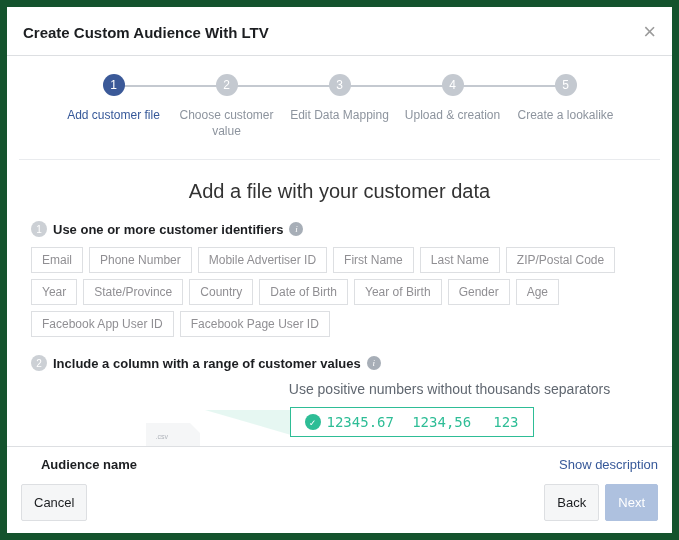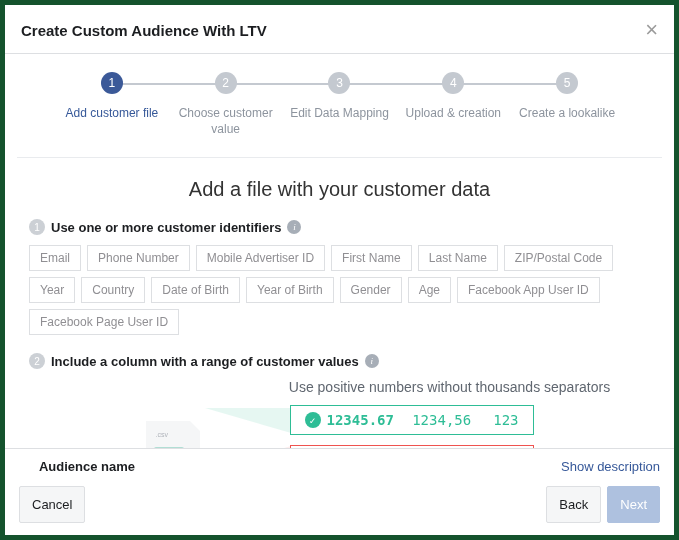--- a/index.html
+++ b/index.html
@@ -7,21 +7,21 @@
     font-family: Helvetica, Arial, sans-serif;
     font-size: 13px;
     color: #1c1e21;
     background: #fff;
     width: 679px;
     height: 540px;
     overflow: hidden;
     position: relative;
   }
   .dialog {
-    border: 5px solid #14532d;
+    border: 7px solid #14532d;
     width: 679px;
     height: 540px;
     display: flex;
     flex-direction: column;
     justify-content: flex-end;
   }
   .header {
     display: flex;
     align-items: center;
     justify-content: space-between;
@@ -241,21 +241,21 @@
   .ex-row.bad  { border-color: #ef5350; color: #b0b4bb; }
   .ex-row.bad .neg { color: #ef5350; }
   .ex-icon {
     width: 16px; height: 16px; border-radius: 50%;
     color: #fff; font-size: 10px;
     display: flex; align-items: center; justify-content: center;
     margin-right: 6px;
   }
   .ex-icon.ok { background: #2ebd96; }
   .ex-icon.no { background: #ef5350; }
-  .s1{flex:1.3;text-align:left;font-weight:bold;} .s2{flex:1;text-align:center;} .s3{flex:0.7;text-align:right;}
+  .s1{flex:1.3;text-align:left;} .s2{flex:1;text-align:center;} .s3{flex:0.7;text-align:right;}
 
   
   .footer {
     border-top: 1px solid #dddfe2;
     padding: 10px 14px 12px 14px;
     background: #fff;
   }
   .aud-row {
     display: flex;
     align-items: center;
@@ -369,20 +369,21 @@
         <div class="info-ico">i</div>
       </div>
       <div class="chips">
         <div class="chip">Email</div>
         <div class="chip">Phone Number</div>
         <div class="chip">Mobile Advertiser ID</div>
         <div class="chip">First Name</div>
         <div class="chip">Last Name</div>
         <div class="chip">ZIP/Postal Code</div>
         <div class="chip">Year</div>
+        <div class="chip">State/Province</div>
         <div class="chip">Country</div>
         <div class="chip">Date of Birth</div>
         <div class="chip">Year of Birth</div>
         <div class="chip">Gender</div>
         <div class="chip">Age</div>
         <div class="chip">Facebook App User ID</div>
         <div class="chip">Facebook Page User ID</div>
       </div>
     </div>
 

